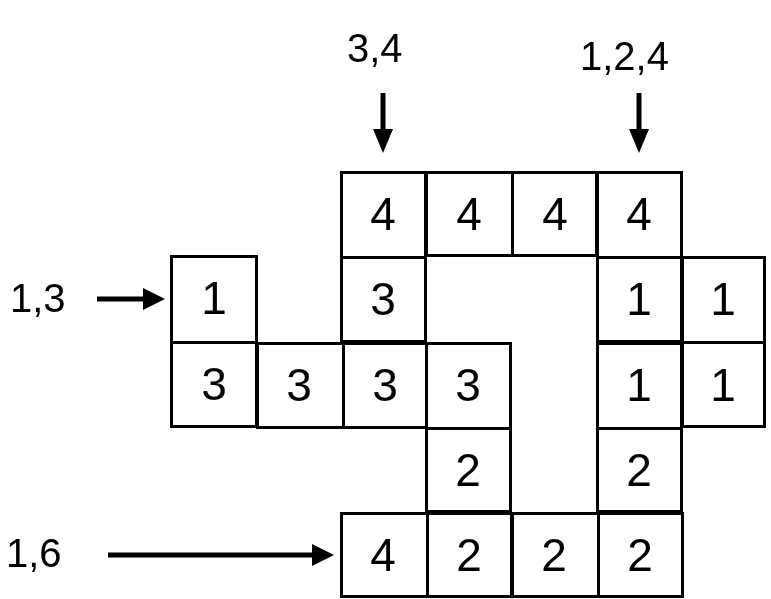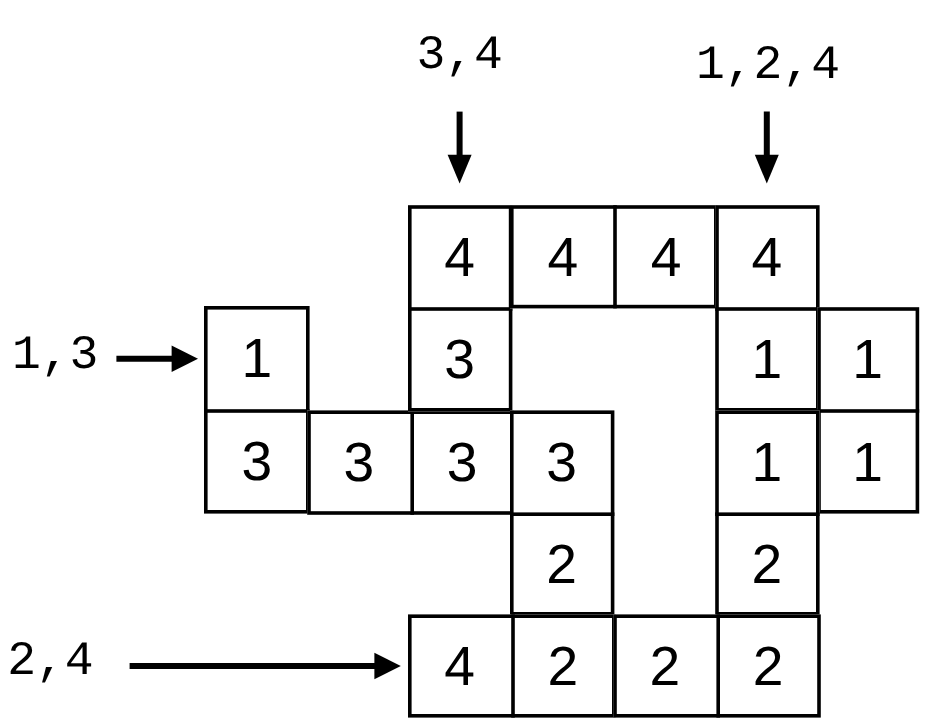--- a/index.html
+++ b/index.html
@@ -47,21 +47,21 @@
     background: #000000;
     width: 3px;
   }
   
   .arrow-label {
     position: absolute;
     font-size: 40px;
     line-height: 1;
     color: #000000;
     white-space: nowrap;
-    font-family: Liberation Mono, monospace;
+    font-family: Liberation Sans, sans-serif;
   }
   .arrow-svg {
     position: absolute;
     overflow: visible;
   }
 </style>
 </head>
 <body>
 
 <div id="stage">
@@ -117,20 +117,20 @@
       <div class="arrow-label" style="left: 580px; top: 36px;">1,2,4</div>
       <svg class="arrow-svg" width="40" height="62" style="left: 619px; top: 93px;">
         <line x1="20" y1="0" x2="20" y2="38" stroke="#000000" stroke-width="5"></line>
         <polygon points="10,36 30,36 20,60" fill="#000000"></polygon>
       </svg>
       <div class="arrow-label" style="left: 10px; top: 278px;">1,3</div>
       <svg class="arrow-svg" width="70" height="40" style="left: 97px; top: 279px;">
         <line x1="0" y1="20" x2="48" y2="20" stroke="#000000" stroke-width="5"></line>
         <polygon points="46,9 46,31 68,20" fill="#000000"></polygon>
       </svg>
-      <div class="arrow-label" style="left: 6px; top: 533px;">2,4</div>
+      <div class="arrow-label" style="left: 6px; top: 533px;">1,6</div>
       <svg class="arrow-svg" width="228" height="40" style="left: 108px; top: 535px;">
         <line x1="0" y1="20" x2="206" y2="20" stroke="#000000" stroke-width="5"></line>
         <polygon points="204,9 204,31 226,20" fill="#000000"></polygon>
       </svg>
     </div>
 
 </div>
 
 </body></html>

